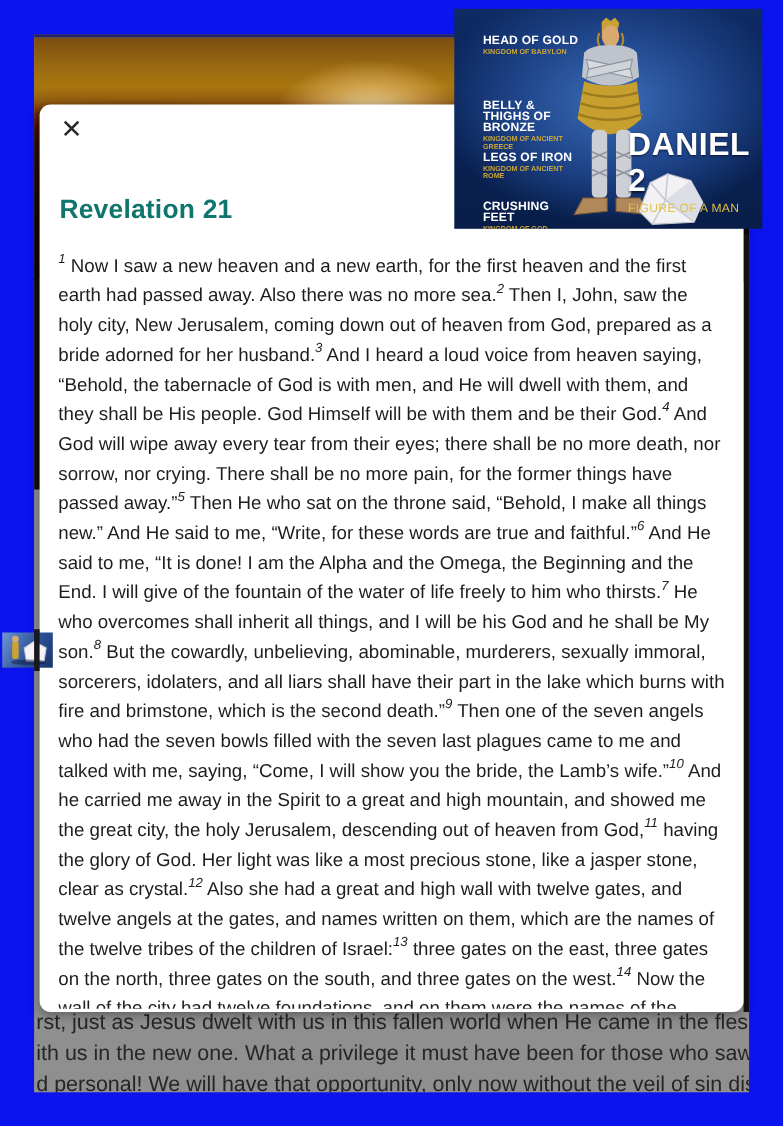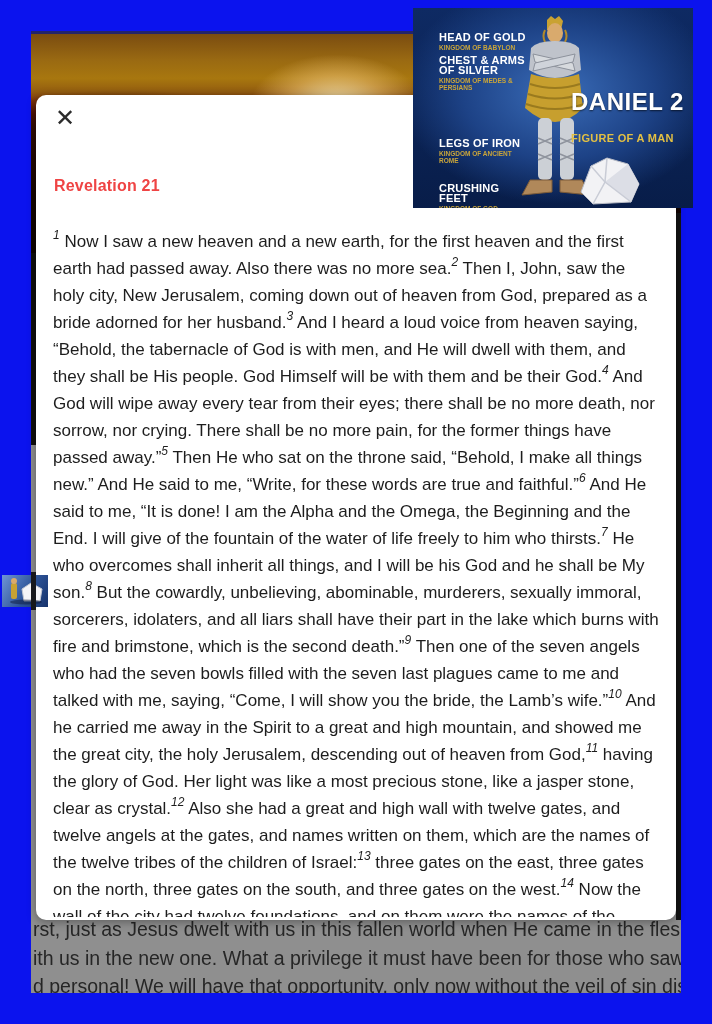--- a/index.html
+++ b/index.html
@@ -34,21 +34,21 @@
     background:#ffffff;border-radius:10px;overflow:hidden;z-index:20;
     box-shadow:0 2px 10px rgba(0,0,0,.35);
   }
   .close-btn{
     position:absolute;left:14px;top:8px;width:30px;height:30px;
     font-size:24px;font-weight:400;color:#2b2b2b;line-height:30px;text-align:center;
     cursor:pointer;background:none;border:none;padding:0;
   }
   .modal-title{
     position:absolute;left:18px;top:82px;
-    font-size:16px;font-weight:bold;color:#ef4444;letter-spacing:.2px;
+    font-size:24px;font-weight:bold;color:#0f766e;letter-spacing:.2px;
   }
   .verses{
     position:absolute;left:17px;top:133px;width:607px;height:689px;overflow:hidden;
     font-size:17px;line-height:27px;color:#1d1d1d;
   }
   .verses sup{
     font-style:italic;font-size:12px;line-height:0;position:relative;top:-1px;
     font-weight:500;
   }
   
@@ -56,22 +56,22 @@
     position:absolute;left:413px;top:8px;width:280px;height:200px;z-index:30;
     background:
       radial-gradient(200px 140px at 52% 42%, #3a6cb8 0%, #1d4286 48%, rgba(14,42,99,0) 80%),
       linear-gradient(#0e2a63, #081d49);
     overflow:hidden;
   }
   .d-label{position:absolute;left:26px;width:92px;}
   .d-label .hd{font-size:11px;font-weight:bold;color:#ffffff;line-height:10px;letter-spacing:.2px;}
   .d-label .sub{font-size:6.5px;font-weight:bold;color:#c9a53a;line-height:7.5px;margin-top:1.5px;}
   .d-title{position:absolute;left:158px;top:80px;width:120px;}
-  .d-title .big{font-size:24px;font-weight:900;color:#ffffff;letter-spacing:.5px;text-shadow:0 1px 2px rgba(0,0,0,.6);}
-  .d-title .small{font-size:11px;font-weight:bold;color:#e3c043;margin-top:16px;letter-spacing:.3px;}
+  .d-title .big{font-size:29px;font-weight:900;color:#ffffff;letter-spacing:.5px;text-shadow:0 1px 2px rgba(0,0,0,.6);margin-top:28px;}
+  .d-title .small{font-size:11px;font-weight:normal;color:#e3c043;margin-top:2px;letter-spacing:.3px;}
   .statue-svg{position:absolute;left:88px;top:8px;}
   .rock-svg{position:absolute;left:160px;top:146px;}
   
   .mini-icon{
     position:absolute;left:2px;top:575px;width:46px;height:32px;z-index:40;
     background:linear-gradient(120deg,#6f95d6 0%,#2d5499 55%,#17336b 100%);
   }
   .mini-stripe{position:absolute;left:31px;top:572px;width:5px;height:38px;background:#17181d;z-index:41;}
 </style>
 </head>
@@ -113,23 +113,23 @@
   <svg class="rock-svg" width="70" height="55" viewBox="0 0 70 55">
     <polygon points="8,38 18,12 34,4 55,10 66,30 58,48 20,50" fill="#f2f2f5" stroke="#b9bcc6" stroke-width="1"></polygon>
     <polygon points="32,28 55,10 66,30 58,48" fill="#dcdee6"></polygon>
     <polyline points="18,12 32,28 20,50" fill="none" stroke="#c9ccd6" stroke-width="1.5"></polyline>
     <polyline points="34,4 32,28 58,48" fill="none" stroke="#c9ccd6" stroke-width="1.5"></polyline>
   </svg>
   <div class="d-label" style="top:24px">
     <div class="hd">HEAD OF GOLD</div>
       <div class="sub">KINGDOM OF BABYLON</div>
   </div>
-  <div class="d-label" style="top:47px">
-    <div class="hd">CHEST &amp; ARMS OF SILVER</div>
-      <div class="sub">KINGDOM OF MEDES &amp; PERSIANS</div>
+  <div class="d-label" style="top:83px">
+    <div class="hd">BELLY &amp; THIGHS OF BRONZE</div>
+      <div class="sub">KINGDOM OF ANCIENT GREECE</div>
   </div>
   <div class="d-label" style="top:130px">
     <div class="hd">LEGS OF IRON</div>
       <div class="sub">KINGDOM OF ANCIENT ROME</div>
   </div>
   <div class="d-label" style="top:175px">
     <div class="hd">CRUSHING FEET</div>
       <div class="sub">KINGDOM OF GOD</div>
   </div>
   <div class="d-title">

